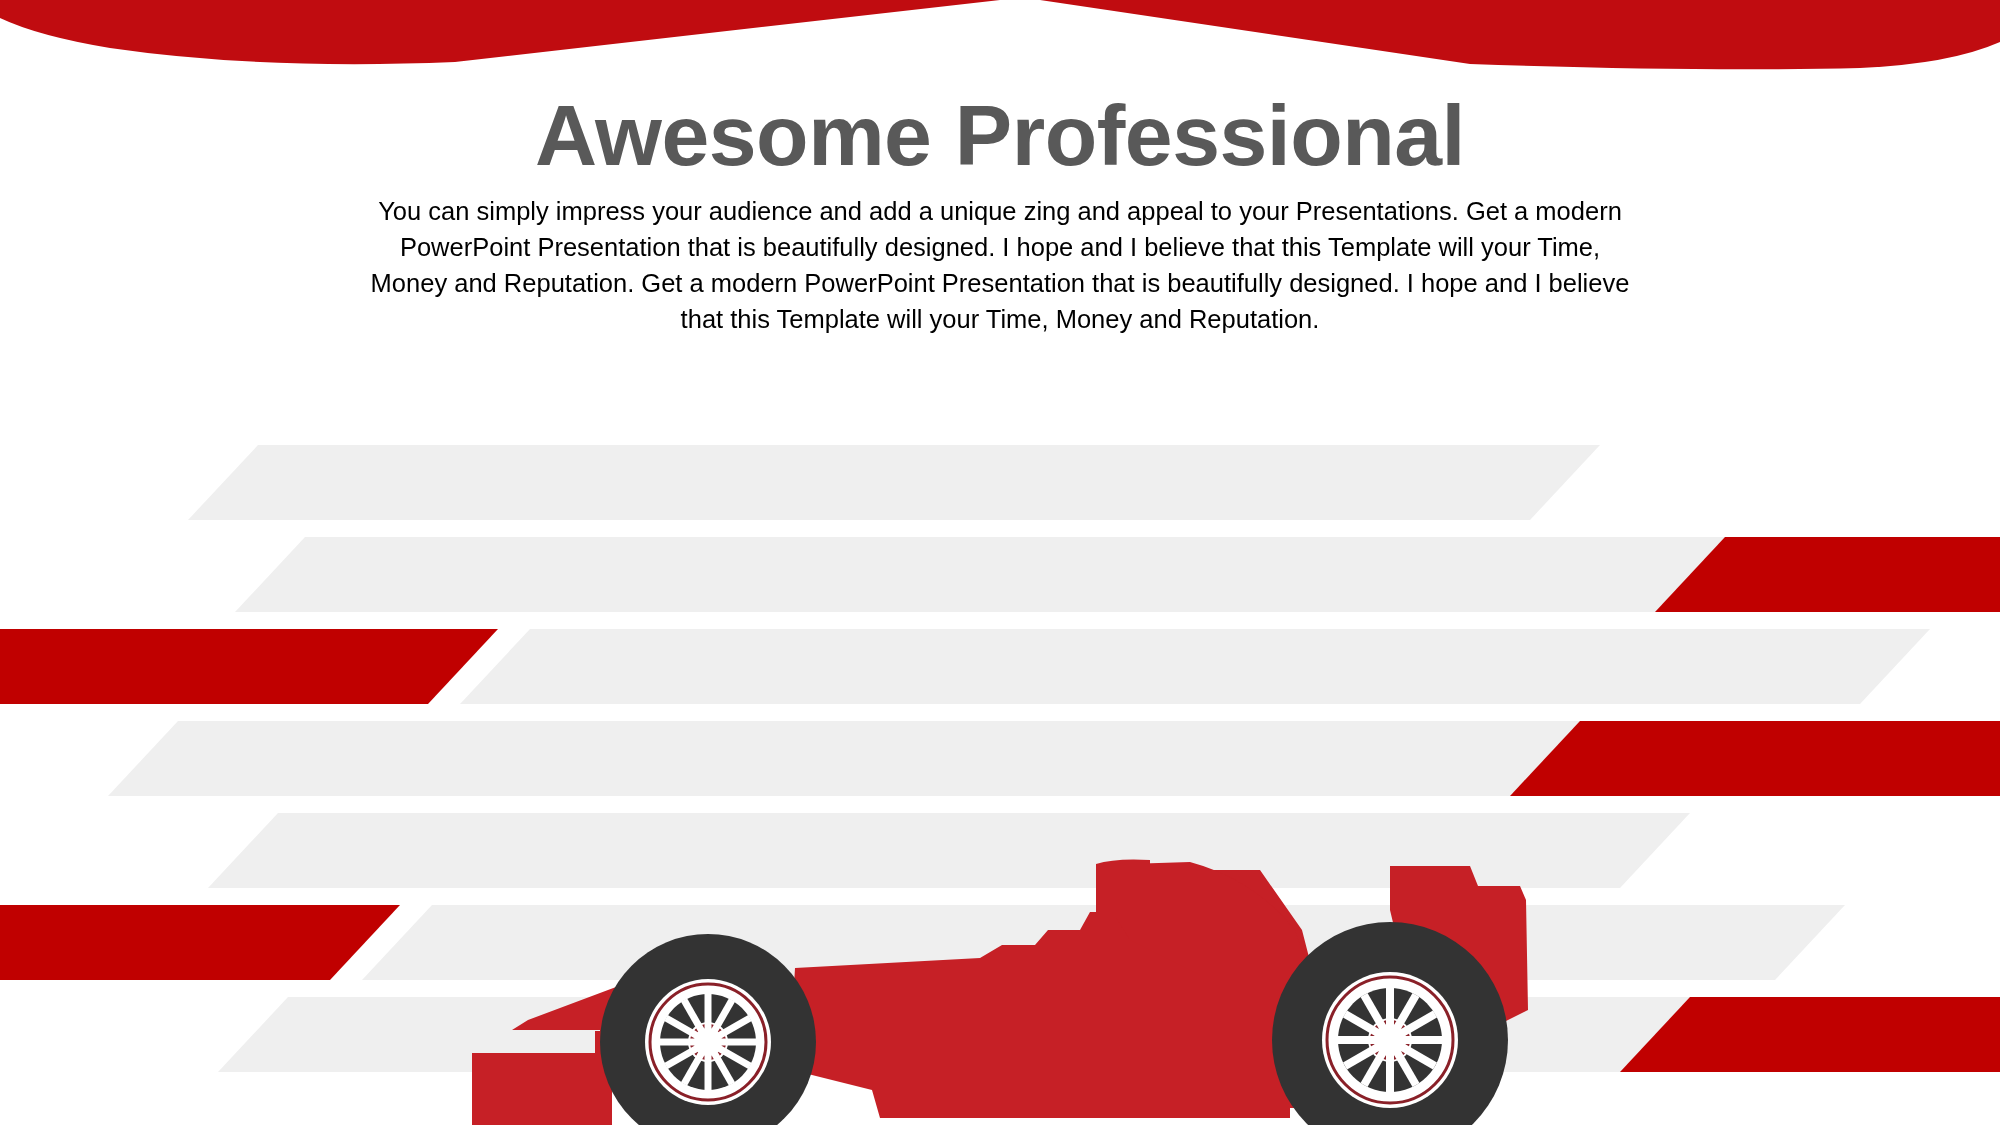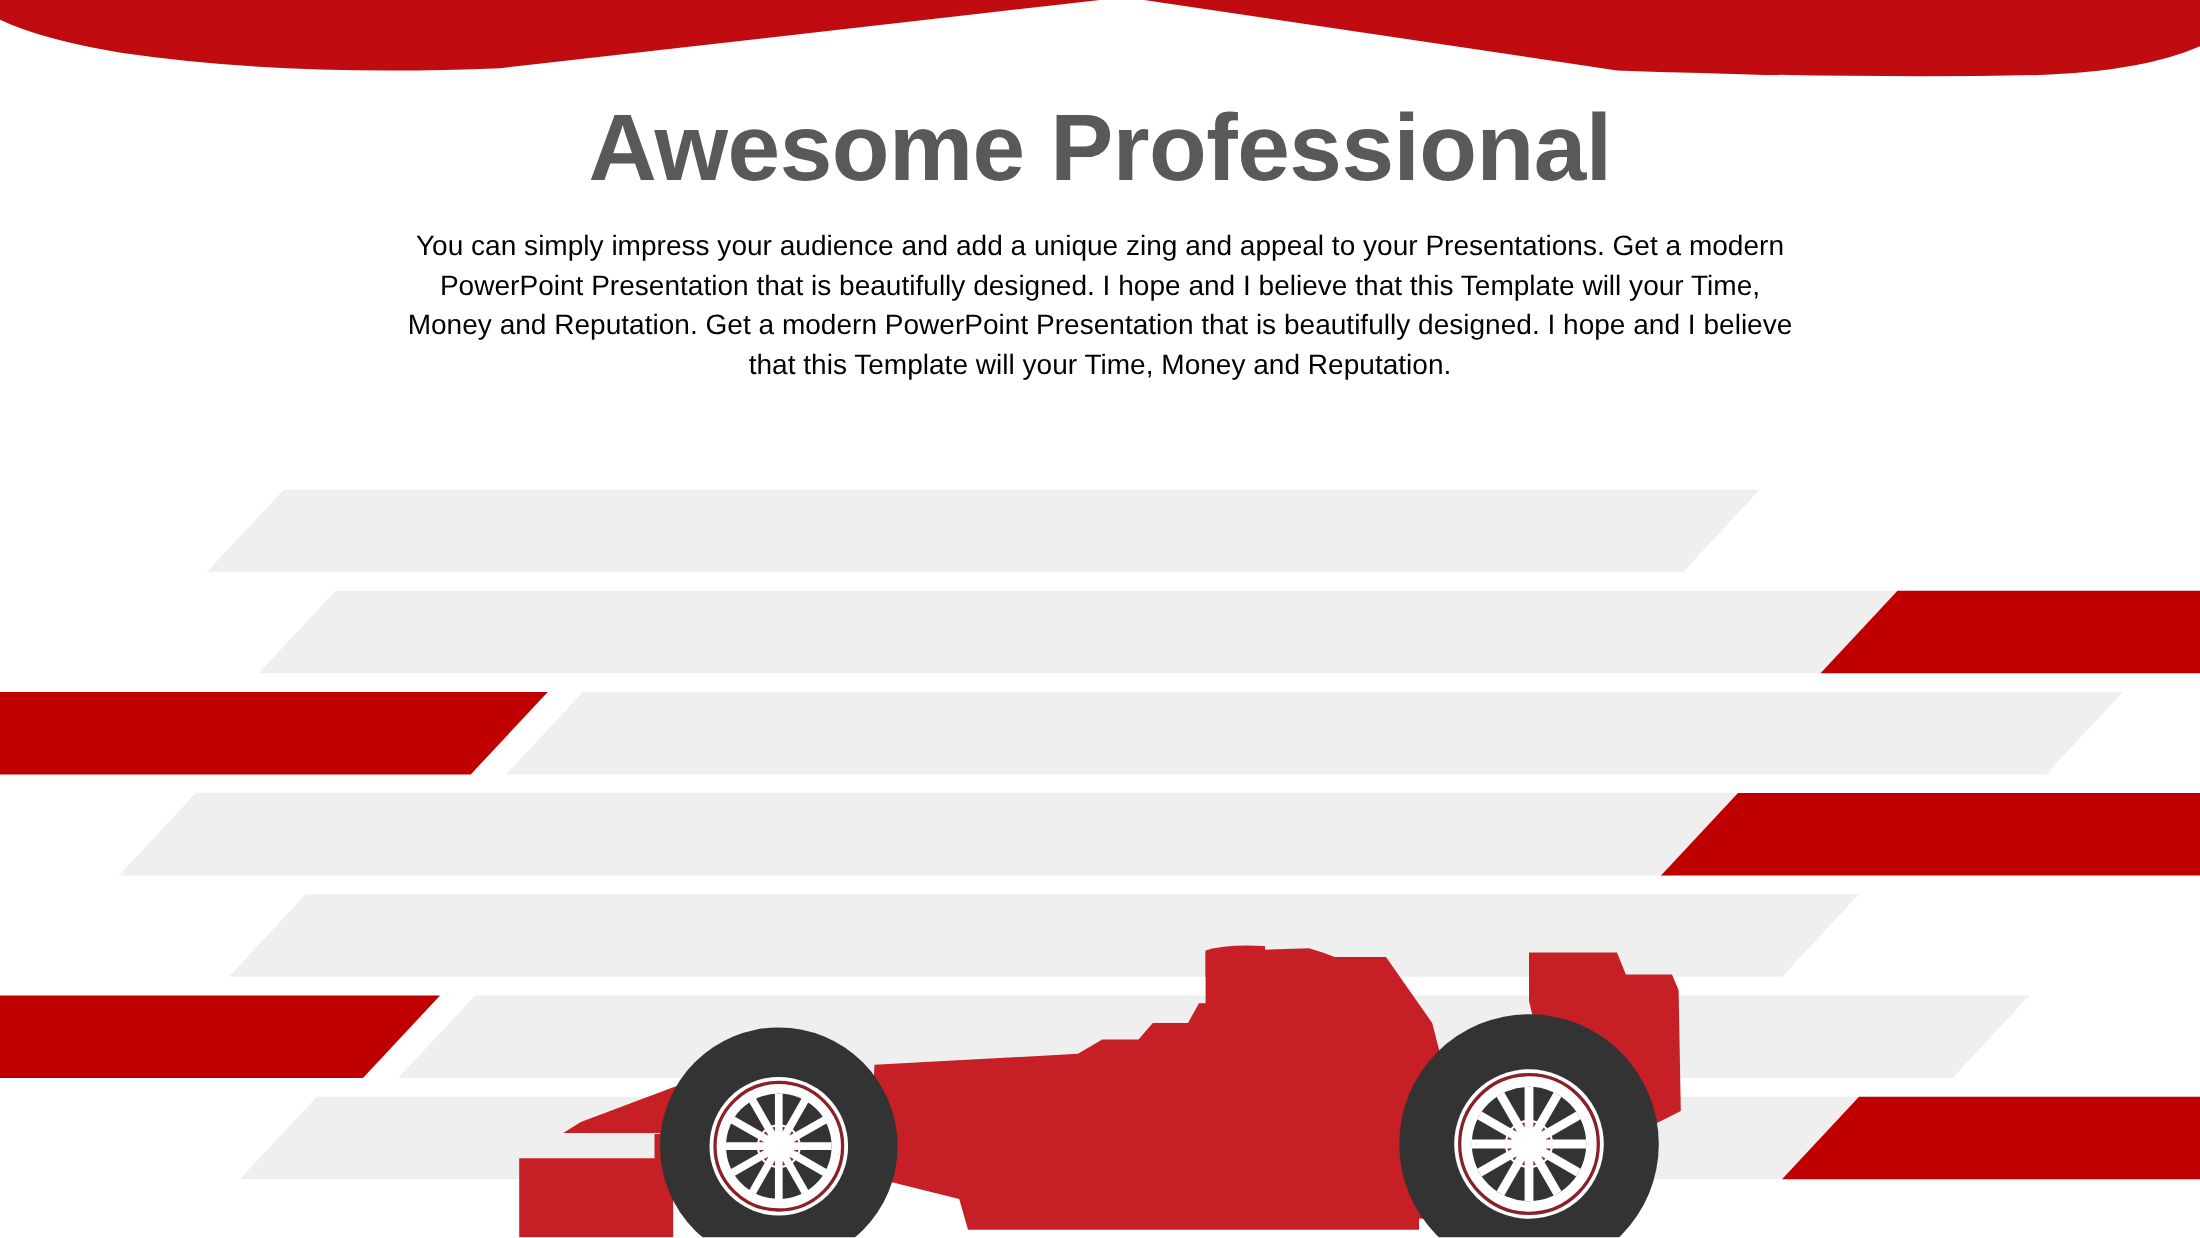--- a/index.html
+++ b/index.html
@@ -45,21 +45,21 @@
   }
   #subtitle {
     margin: 14px 0 0 0;
     font-size: 47px;
     line-height: 1.08;
     font-weight: normal;
     color: #000000;
     white-space: nowrap;
   }
   #body-copy {
-    margin: 26px auto 0 auto;
+    margin: 13px auto 0 auto;
     width: 1280px;
     font-size: 25.5px;
     line-height: 1.42;
     font-weight: normal;
     color: #000000;
     text-align: center;
   }
 
   
   #car-layer {

